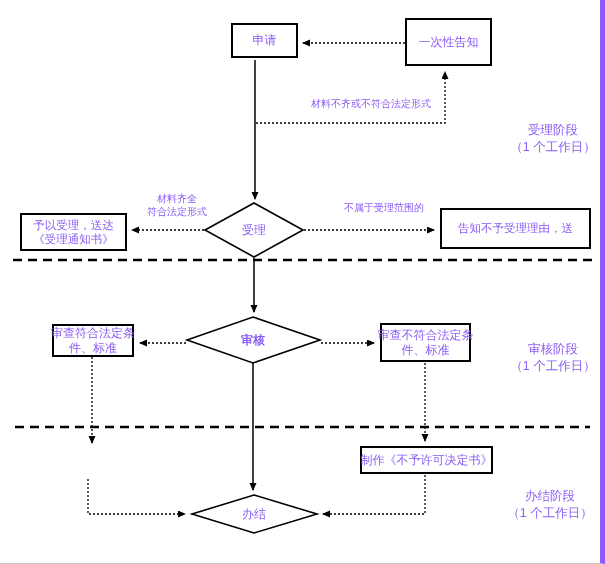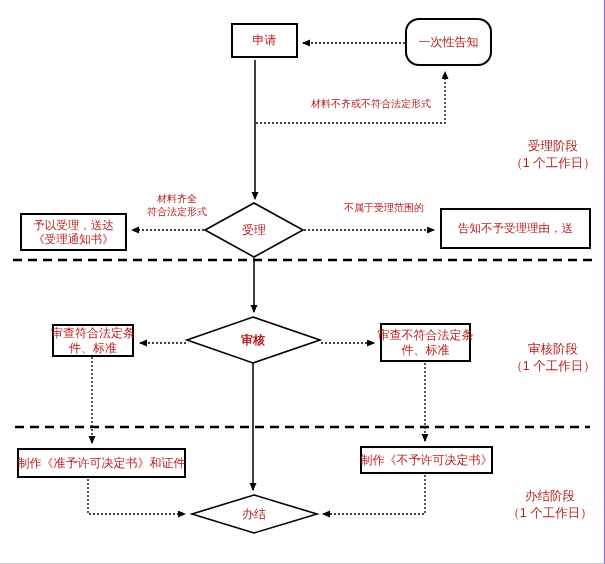--- a/index.html
+++ b/index.html
@@ -1,19 +1,19 @@
 <!DOCTYPE html>
 <html><head>
 <meta charset="utf-8">
 <style>
   html,body{margin:0;padding:0;background:#fff;}
   .canvas{
     position:relative;width:605px;height:564px;background:#ffffff;
-    font-family:"Liberation Sans",sans-serif;color:#b91c1c;overflow:hidden;
-    border-right:1px solid #8b5cf6;border-bottom:1px solid #c9c9c9;box-sizing:border-box;
+    font-family:"Liberation Sans",sans-serif;color:#8b5cf6;overflow:hidden;
+    border-right:5px solid #8b5cf6;border-bottom:1px solid #c9c9c9;box-sizing:border-box;
   }
   .layer{position:absolute;left:0;top:0;}
   .box{
     position:absolute;border:2px solid #000;background:#fff;box-sizing:border-box;
     display:flex;flex-direction:column;align-items:center;justify-content:center;
     text-align:center;line-height:1.25;
   }
   .box span{display:block;white-space:nowrap;}
   .dlabel{position:absolute;text-align:center;line-height:1.2;}
   .elabel{position:absolute;text-align:center;font-size:10px;line-height:13px;}
@@ -54,21 +54,21 @@
 
     <polygon points="254,203 303,230 254,257 205,230" fill="#fff" stroke="#000" stroke-width="1.6"></polygon>
     <polygon points="253,317 320,340 253,363 187,340" fill="#fff" stroke="#000" stroke-width="1.6"></polygon>
     <polygon points="254,495 317,514 254,533 192,514" fill="#fff" stroke="#000" stroke-width="1.6"></polygon>
   </svg>
 
   <div class="box f12" style="left:231px;top:23px;width:67px;height:35px;">
     <span>申请</span>
   </div>
 
-  <div class="box f12" style="left:405px;top:18px;width:87px;height:48px;border-radius:14px;">
+  <div class="box f12" style="left:405px;top:18px;width:87px;height:48px;">
     <span>一次性告知</span>
   </div>
 
   <div class="box f115" style="left:20px;top:213px;width:107px;height:38px;">
     <span>予以受理，送达</span>
     <span>《受理通知书》</span>
   </div>
 
   <div class="box f115" style="left:440px;top:208px;width:151px;height:41px;gap:48px;">
     <span>告知不予受理理由，送</span>
@@ -77,43 +77,40 @@
   <div class="box f11" style="left:52px;top:324px;width:82px;height:33px;">
     <span>审查符合法定条</span>
     <span>件、标准</span>
   </div>
 
   <div class="box f11" style="left:380px;top:323px;width:91px;height:39px;">
     <span>审查不符合法定条</span>
     <span>件、标准</span>
   </div>
 
-  <div class="box f11" style="left:17px;top:448px;width:169px;height:30px;">
-    <span>制作《准予许可决定书》和证件</span>
-  </div>
 
   <div class="box f11" style="left:360px;top:446px;width:133px;height:28px;">
     <span>制作《不予许可决定书》</span>
   </div>
 
   <div class="dlabel f12" style="left:204px;top:223px;width:100px;">受理</div>
   <div class="dlabel f12" style="left:203px;top:333px;width:100px;font-weight:bold;">审核</div>
   <div class="dlabel f12" style="left:204px;top:507px;width:100px;">办结</div>
 
   <div class="elabel" style="left:298px;top:97px;width:146px;">材料不齐或不符合法定形式</div>
 
   <div class="elabel" style="left:136px;top:192px;width:82px;">
     <span style="display:block;">材料齐全</span>
     <span style="display:block;">符合法定形式</span>
   </div>
 
   <div class="elabel" style="left:333px;top:201px;width:102px;">不属于受理范围的</div>
 
   <div class="stage" style="left:503px;top:122px;width:100px;">
-    <span style="display:block;margin-top:16px;">受理阶段</span>
+    <span style="display:block;">受理阶段</span>
     <span style="display:block;">（1 个工作日）</span>
   </div>
 
   <div class="stage" style="left:503px;top:341px;width:100px;">
     <span style="display:block;">审核阶段</span>
     <span style="display:block;">（1 个工作日）</span>
   </div>
 
   <div class="stage" style="left:500px;top:488px;width:100px;">
     <span style="display:block;">办结阶段</span>

